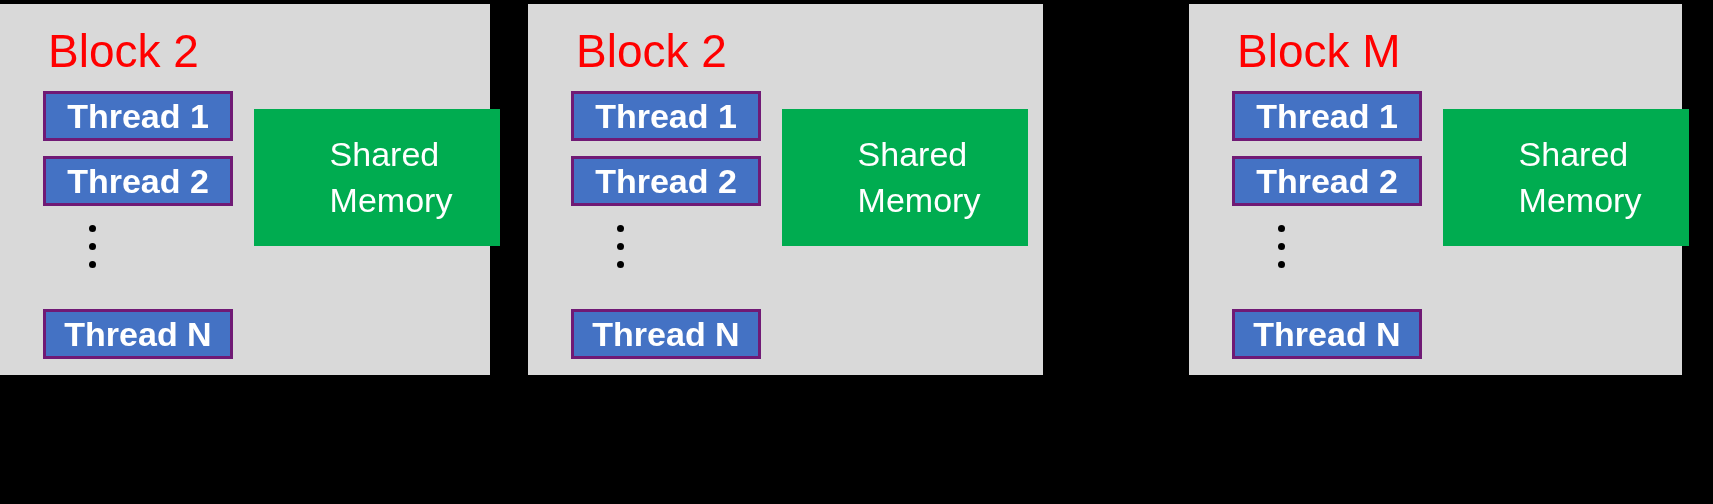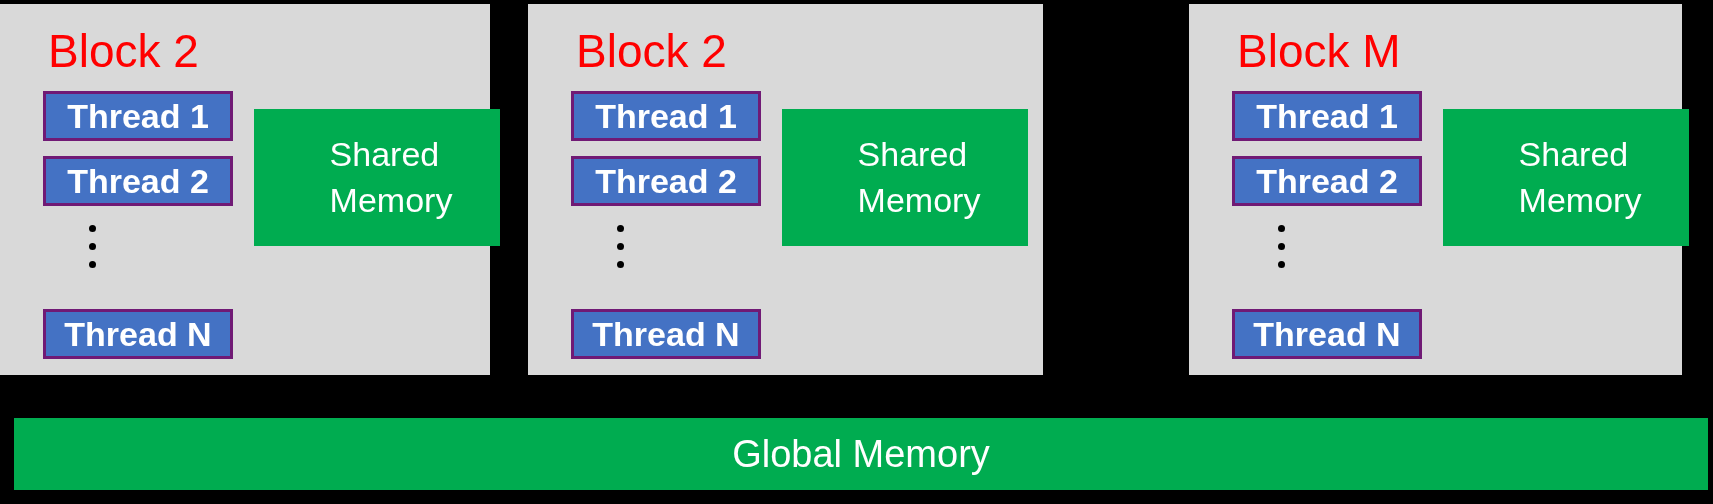--- a/index.html
+++ b/index.html
@@ -150,17 +150,14 @@
       <div class="dot"></div>
       <div class="dot"></div>
       <div class="dot"></div>
     </div>
     <div class="thread-box thread-n">Thread N</div>
     <div class="shared-box">
       <div class="shared-label">Shared Memory</div>
     </div>
   </div>
 
-  <div class="global-bar">
-    <div class="global-label">Global Memory</div>
-  </div>
 
 </div>
 
 </body></html>

